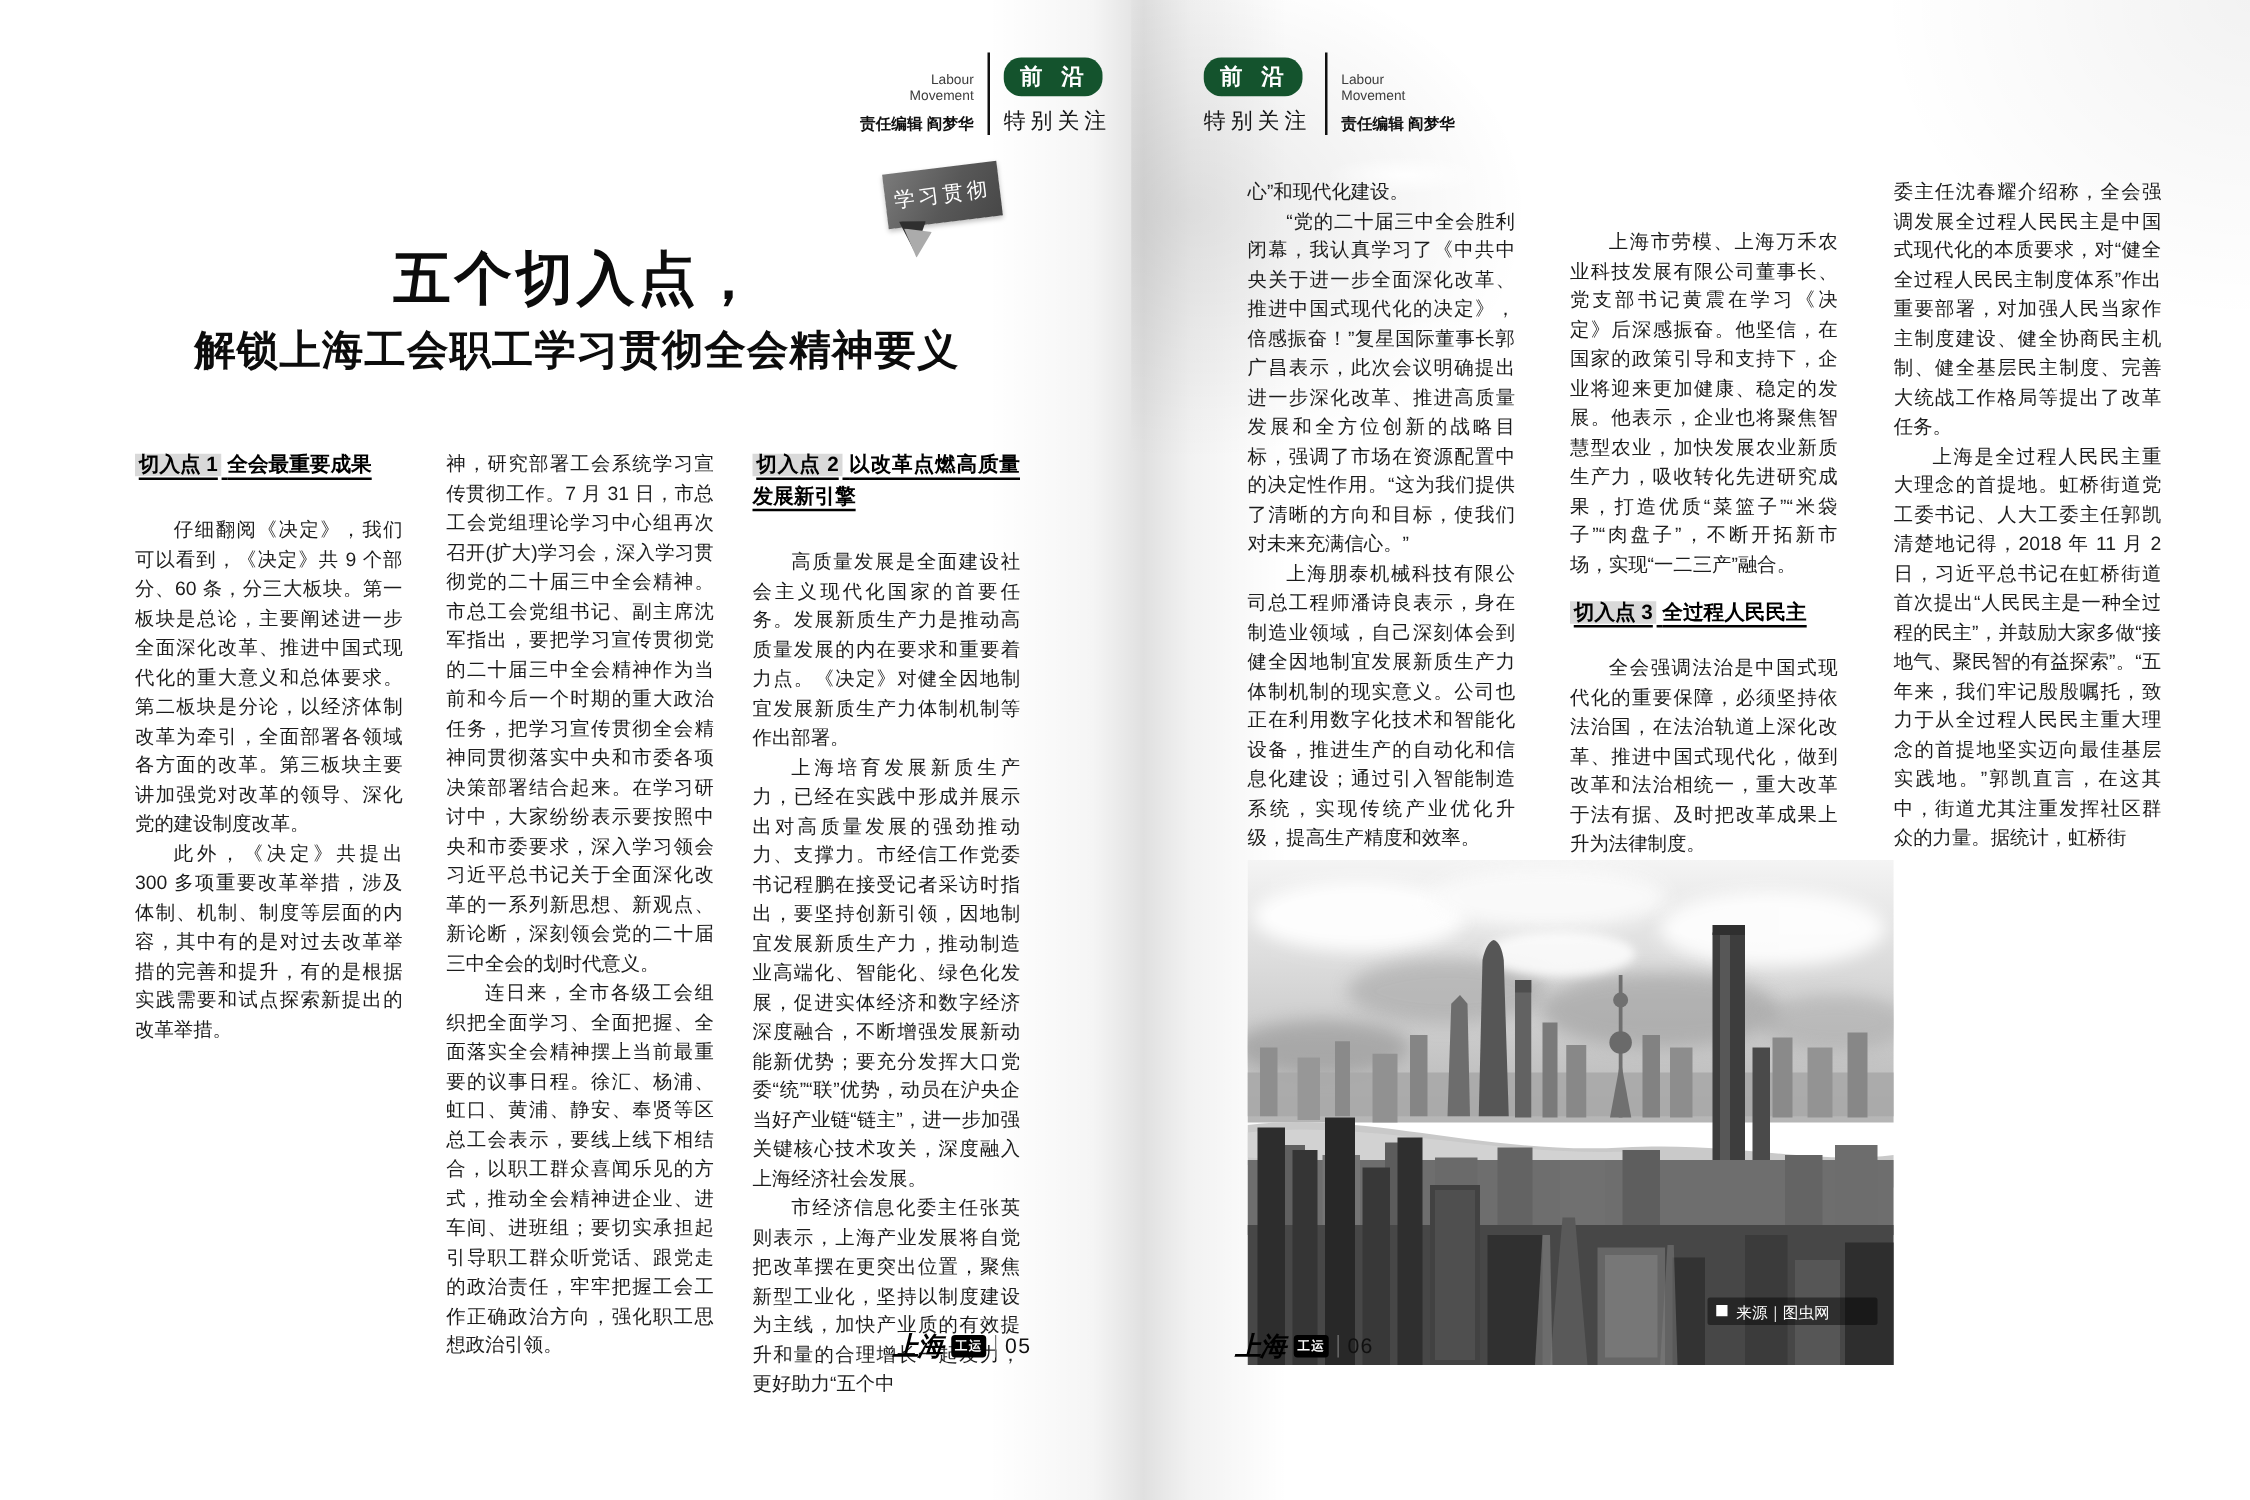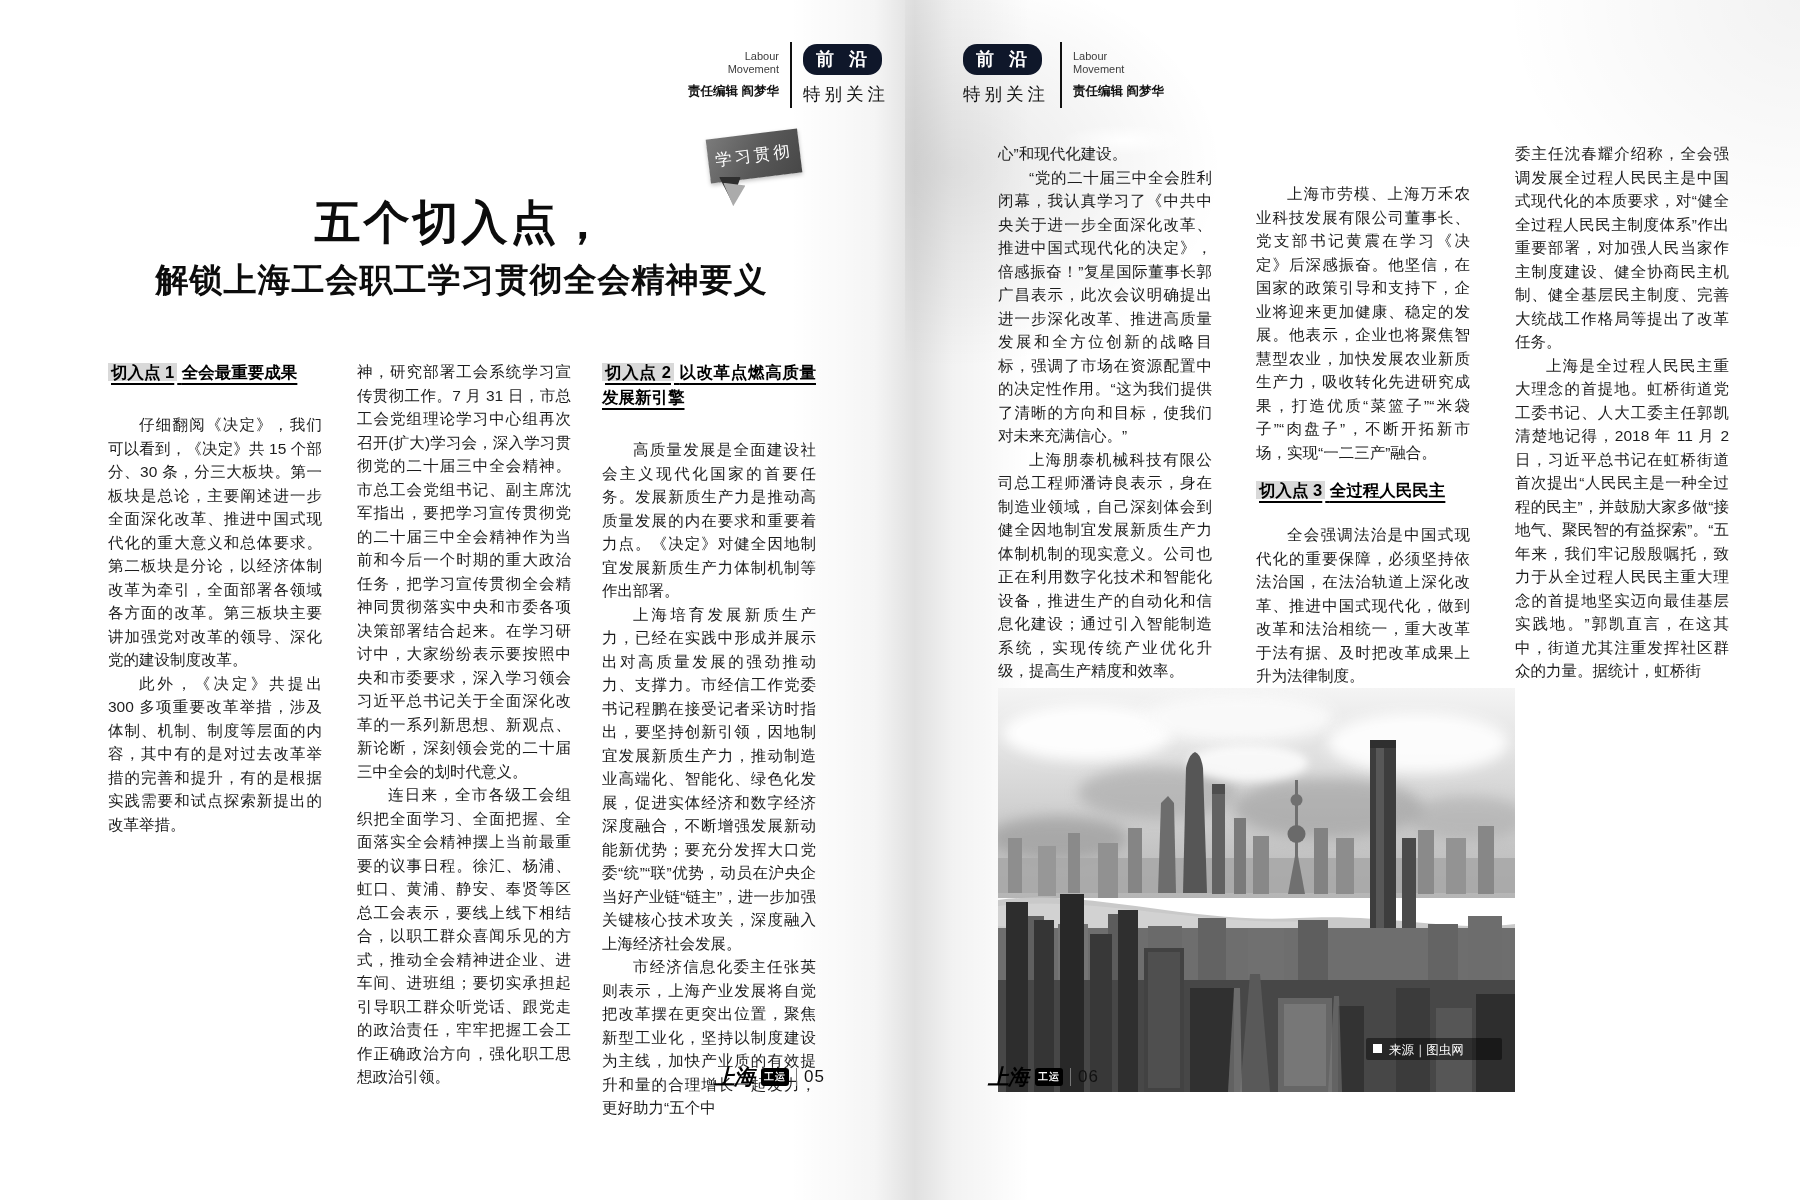--- a/index.html
+++ b/index.html
@@ -23,29 +23,29 @@
   }
   .corner-tr{
     left:1500px;top:0;width:300px;height:260px;
     background:radial-gradient(ellipse at 100% 0%, rgba(0,0,0,0.05), rgba(0,0,0,0) 70%);
   }
   .streak{
     background:radial-gradient(ellipse closest-side, rgba(255,255,255,0.95), rgba(255,255,255,0) 75%);
   }
 
   
-  .hdr{position:absolute;top:42px;display:flex;align-items:center;gap:11px;}
+  .hdr{position:absolute;top:42px;display:flex;align-items:flex-end;gap:11px;}
   .hdr-texts{display:flex;flex-direction:column;}
   .hdr-texts.right{text-align:right;}
   .hdr-en{font-size:11px;line-height:13px;color:#3c3c3c;}
   .hdr-editor{font-size:12.5px;font-weight:bold;color:#111;margin-top:7px;white-space:nowrap;}
   .hdr-divider{width:2px;height:66px;background:#111;}
   .hdr-badge-col{display:flex;flex-direction:column;align-items:flex-start;}
   .badge{
-    background:#0f172a;color:#fff;font-weight:bold;font-size:18px;letter-spacing:5px;
+    background:#14532d;color:#fff;font-weight:bold;font-size:18px;letter-spacing:5px;
     padding:3px 10px 4px 13px;border-radius:14px;white-space:nowrap;
   }
   .section{font-size:17.5px;color:#111;letter-spacing:4px;margin-top:7px;white-space:nowrap;}
 
   
   .tag{
     position:absolute;left:708px;top:134px;width:92px;height:44px;
     background:linear-gradient(125deg,#7b7b7b 0%,#585858 55%,#474747 100%);
     color:#fff;font-size:16.5px;letter-spacing:3px;
     display:flex;align-items:center;justify-content:center;
@@ -142,21 +142,21 @@
 <div class="tag-tail-dark"></div>
 <div class="tag-tail-light"></div>
 
 <div class="title-block">
   <div class="title-l1">五个切入点，</div>
   <div class="title-l2">解锁上海工会职工学习贯彻全会精神要义</div>
 </div>
 
 <div class="col" style="left:108px;">
   <h3 class="crosshead"><span class="hl">切入点 1</span> <span>全会最重要成果</span></h3>
-  <p class="para">仔细翻阅《决定》，我们可以看到，《决定》共 15 个部分、30 条，分三大板块。第一板块是总论，主要阐述进一步全面深化改革、推进中国式现代化的重大意义和总体要求。第二板块是分论，以经济体制改革为牵引，全面部署各领域各方面的改革。第三板块主要讲加强党对改革的领导、深化党的建设制度改革。</p>
+  <p class="para">仔细翻阅《决定》，我们可以看到，《决定》共 9 个部分、60 条，分三大板块。第一板块是总论，主要阐述进一步全面深化改革、推进中国式现代化的重大意义和总体要求。第二板块是分论，以经济体制改革为牵引，全面部署各领域各方面的改革。第三板块主要讲加强党对改革的领导、深化党的建设制度改革。</p>
   <p class="para">此外，《决定》共提出 300 多项重要改革举措，涉及体制、机制、制度等层面的内容，其中有的是对过去改革举措的完善和提升，有的是根据实践需要和试点探索新提出的改革举措。</p>
 </div>
 
 <div class="col" style="left:357px;">
   <p class="para noindent">神，研究部署工会系统学习宣传贯彻工作。7 月 31 日，市总工会党组理论学习中心组再次召开(扩大)学习会，深入学习贯彻党的二十届三中全会精神。市总工会党组书记、副主席沈军指出，要把学习宣传贯彻党的二十届三中全会精神作为当前和今后一个时期的重大政治任务，把学习宣传贯彻全会精神同贯彻落实中央和市委各项决策部署结合起来。在学习研讨中，大家纷纷表示要按照中央和市委要求，深入学习领会习近平总书记关于全面深化改革的一系列新思想、新观点、新论断，深刻领会党的二十届三中全会的划时代意义。</p>
   <p class="para">连日来，全市各级工会组织把全面学习、全面把握、全面落实全会精神摆上当前最重要的议事日程。徐汇、杨浦、虹口、黄浦、静安、奉贤等区总工会表示，要线上线下相结合，以职工群众喜闻乐见的方式，推动全会精神进企业、进车间、进班组；要切实承担起引导职工群众听党话、跟党走的政治责任，牢牢把握工会工作正确政治方向，强化职工思想政治引领。</p>
 </div>
 
 <div class="col" style="left:602px;">
   <h3 class="crosshead"><span class="hl">切入点 2</span> <span>以改革点燃高质量发展新引擎</span></h3>

